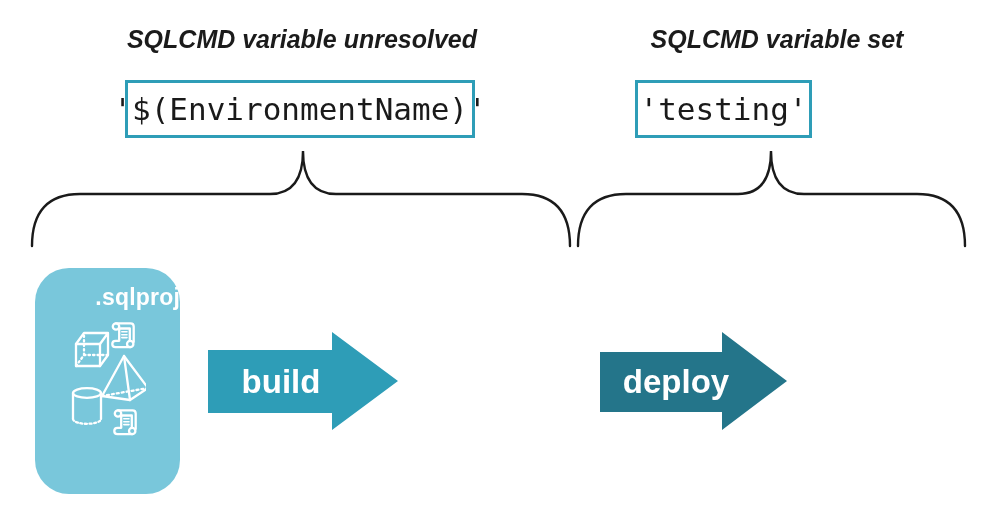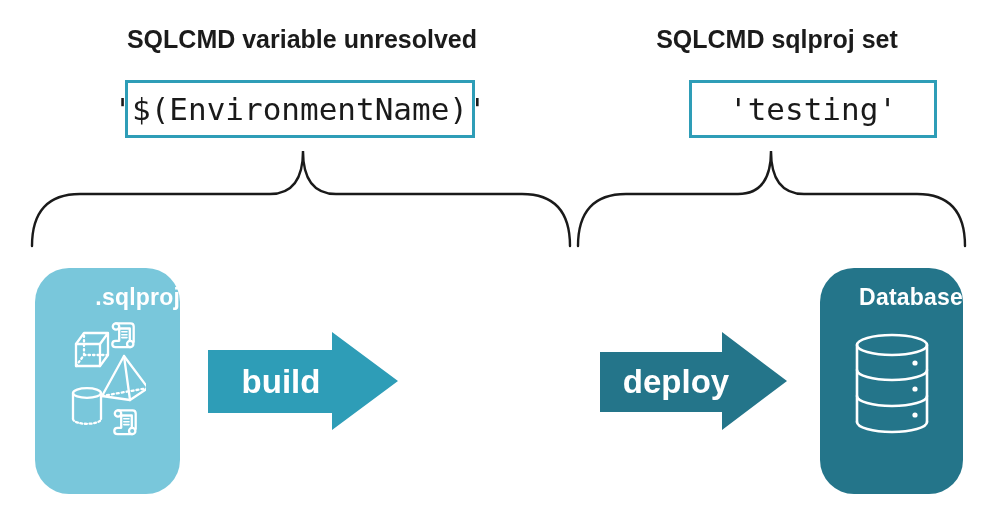--- a/index.html
+++ b/index.html
@@ -2,32 +2,32 @@
 <html><head>
 <meta charset="utf-8">
 <style>
   html,body{margin:0;padding:0;background:#ffffff;}
   .canvas{
     position:relative;width:1000px;height:522px;background:#ffffff;
     font-family:"Liberation Sans",sans-serif;overflow:hidden;
   }
   .title{
     position:absolute;top:25px;font-size:25px;font-weight:700;color:#1b1b1b;
-    text-align:center;letter-spacing:0;
+    text-align:center;letter-spacing:0;font-style:italic;
   }
   .title-left{left:108px;width:388px;}
   .title-right{left:634px;width:286px;}
   .code-box{
     position:absolute;top:80px;height:58px;box-sizing:border-box;
     border:3px solid #2e9db7;background:#ffffff;
     display:flex;align-items:center;justify-content:center;
     font-family:"DejaVu Sans Mono",monospace;font-size:31px;color:#1a1a1a;
   }
   .code-left{left:125px;width:350px;}
-  .code-right{left:689px;width:248px;}
+  .code-right{left:635px;width:177px;}
   .braces{position:absolute;left:0;top:145px;}
   .stage{position:absolute;top:268px;height:226px;border-radius:34px;}
   .stage-sqlproj{left:35px;width:145px;background:#79c7db;}
   .stage-dacpac{left:421px;width:147px;background:#2e9db7;}
   .stage-database{left:820px;width:143px;background:#24758a;}
   .stage-label{
     position:absolute;top:16px;left:0;width:100%;text-align:right;
     color:#ffffff;font-size:23px;font-weight:700;letter-spacing:0.2px;
   }
   .stage-icon{position:absolute;}
@@ -39,21 +39,21 @@
     font-family:"Liberation Sans",sans-serif;font-size:33px;font-weight:700;
     fill:#ffffff;
   }
 </style>
 </head>
 <body>
 
 <div class="canvas">
 
   <div class="title title-left">SQLCMD variable unresolved</div>
-  <div class="title title-right">SQLCMD sqlproj set</div>
+  <div class="title title-right">SQLCMD variable set</div>
 
   <div class="code-box code-left">
     <span>'$(EnvironmentName)'</span>
   </div>
   <div class="code-box code-right">
     <span>'testing'</span>
   </div>
 
   <svg class="braces" width="1000" height="110" viewBox="0 0 1000 110">
     <path d="M 32 101 Q 32 49 80 49 L 270 49 Q 303 49 303 6 Q 303 49 336 49 L 522 49 Q 570 49 570 101" fill="none" stroke="#1a1a1a" stroke-width="2.4" stroke-linecap="round"></path>
@@ -104,27 +104,14 @@
     <polygon points="3,20 127,20 127,2 193,51 127,100 127,83 3,83" fill="#2e9db7"></polygon>
     <text x="76" y="63" text-anchor="middle">build</text>
   </svg>
 
 
   <svg class="arrow" style="left:598px" width="195" height="104" viewBox="0 0 195 104">
     <polygon points="2,22 124,22 124,2 189,51 124,100 124,82 2,82" fill="#24758a"></polygon>
     <text x="78" y="63" text-anchor="middle">deploy</text>
   </svg>
 
-  <div class="stage stage-database" style="background: rgb(36, 117, 138);">
-    <div class="stage-label">Database</div>
-    <svg class="stage-icon icon-database" width="74" height="102" viewBox="0 0 74 102" fill="none" stroke="#ffffff" stroke-width="2.6" stroke-linecap="round" stroke-linejoin="round">
-      <ellipse cx="37" cy="12" rx="35" ry="10"></ellipse>
-      <path d="M 2 12 V 89 M 72 12 V 89"></path>
-      <path d="M 2 89 A 35 10 0 0 0 72 89"></path>
-      <path d="M 2 37 A 35 10 0 0 0 72 37"></path>
-      <path d="M 2 63 A 35 10 0 0 0 72 63"></path>
-      <circle cx="60" cy="30" r="2.6" fill="#ffffff" stroke="none"></circle>
-      <circle cx="60" cy="56" r="2.6" fill="#ffffff" stroke="none"></circle>
-      <circle cx="60" cy="82" r="2.6" fill="#ffffff" stroke="none"></circle>
-    </svg>
-  </div>
 
 </div>
 
 </body></html>

